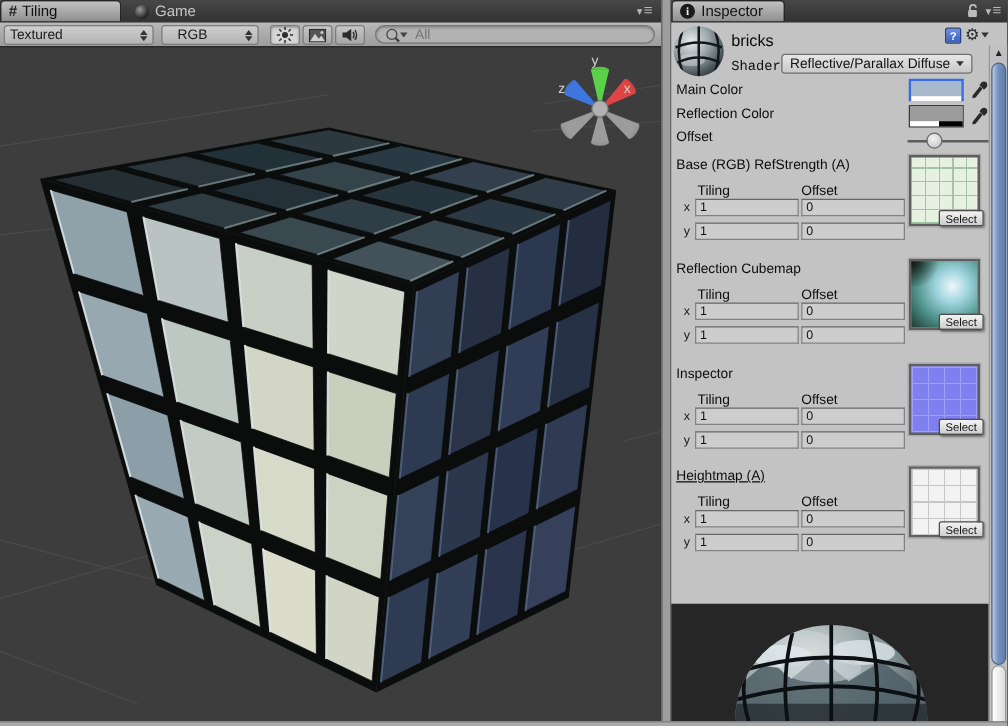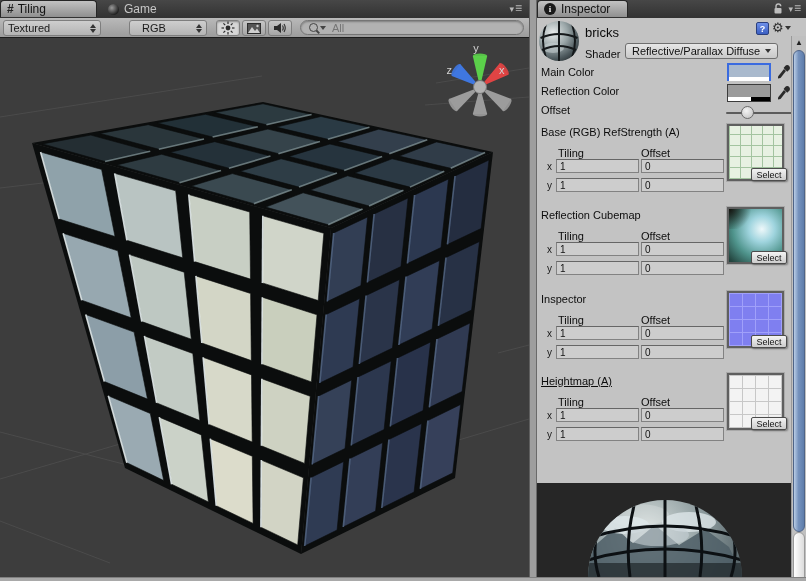--- a/index.html
+++ b/index.html
@@ -123,21 +123,21 @@
       <span>Tiling</span>
     </div>
     <div class="tab-inactive" style="left:100px;width:70px;">
       <span class="game-icon"></span>
       <span>Game</span>
     </div>
     <div class="panel-menu abs" style="right:6px;top:4px;">▾<span class="bars">≡</span></div>
   </div>
 
   <div id="scene-toolbar">
-    <div class="dd" style="left:3px;width:98px;">
+    <div class="dd" style="left:3px;width:120px;">
       <span>Textured</span>
       <span class="updown">
           <span class="tri-up"></span>
           <span class="tri-dn"></span>
         </span>
     </div>
     <div class="dd" style="left:129px;width:78px;padding-left:12px;">
       <span>RGB</span>
       <span class="updown">
           <span class="tri-up"></span>
@@ -339,21 +339,21 @@
             <g clip-path="url(#mbc)">
               <ellipse cx="15" cy="28" rx="11" ry="5" fill="#c8d2d4" opacity="0.55"></ellipse>
               <path d="M21,1 L21,41" stroke="#14181a" stroke-width="2" fill="none"></path>
               <path d="M8,4 Q2,21 8,38" stroke="#14181a" stroke-width="2" fill="none"></path>
               <path d="M34,4 Q40,21 34,38" stroke="#14181a" stroke-width="2" fill="none"></path>
               <path d="M2.5,18 Q21,10 39.5,18" stroke="#14181a" stroke-width="2" fill="none"></path>
               <path d="M4,30 Q21,22 38,30" stroke="#14181a" stroke-width="2" fill="none"></path>
             </g>
           </svg></div>
       <div id="mat-title">bricks</div>
-      <div class="ilabel" style="left:48px;top:30px;">Shader</div>
+      <div class="ilabel" style="left:48px;top:30px;font-family:Liberation Mono, monospace;">Shader</div>
       <div id="shader-dd">
         <span>Reflective/Parallax Diffuse</span>
         <span class="tri-dn"></span>
       </div>
       <div class="help-icon">?</div>
       <div class="gear-icon">⚙</div>
 
       <div class="ilabel" style="left:4px;top:48px;">Main Color</div>
       <div class="swatch focused" style="top:45px;" id="swatch-main">
         <div class="top" style="background: rgb(169, 185, 205);"></div>

